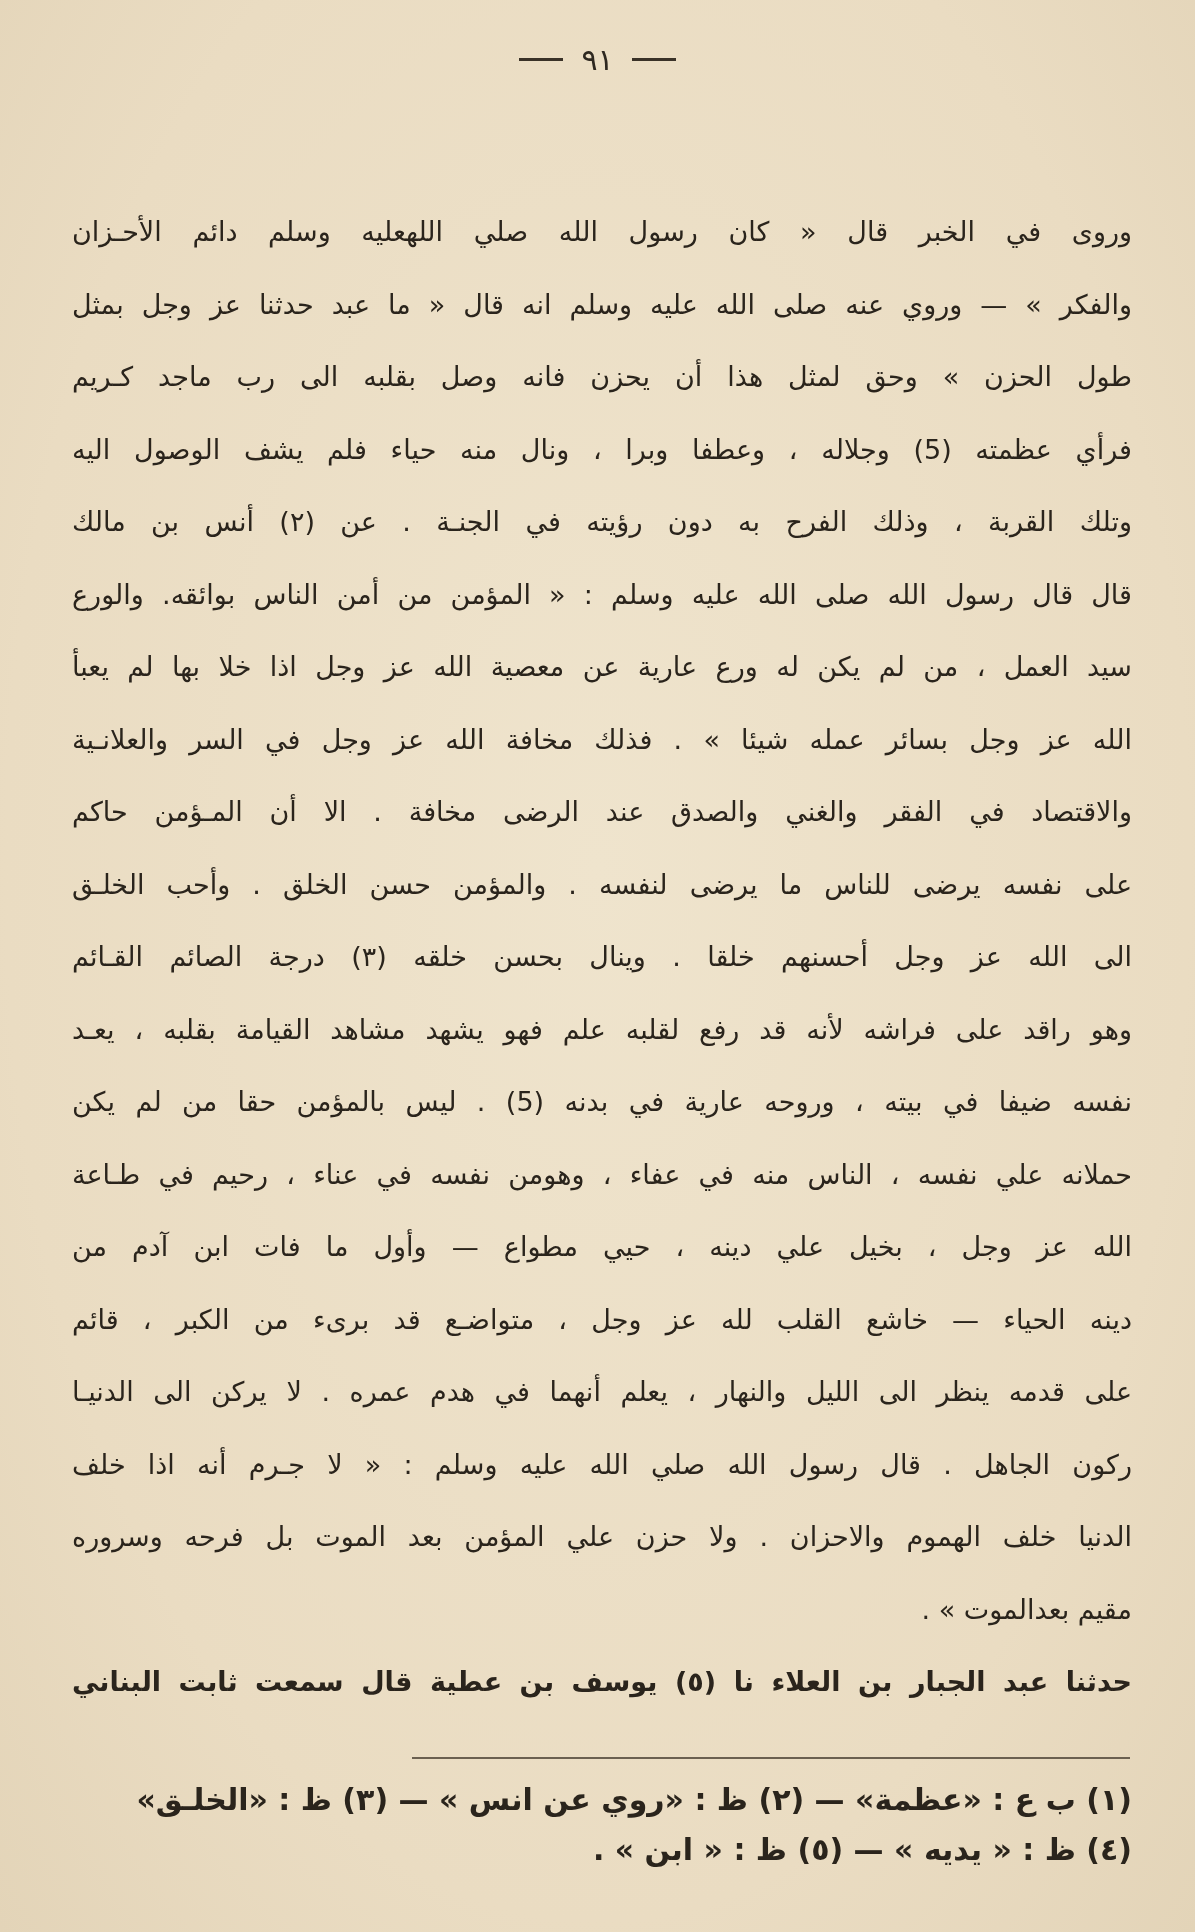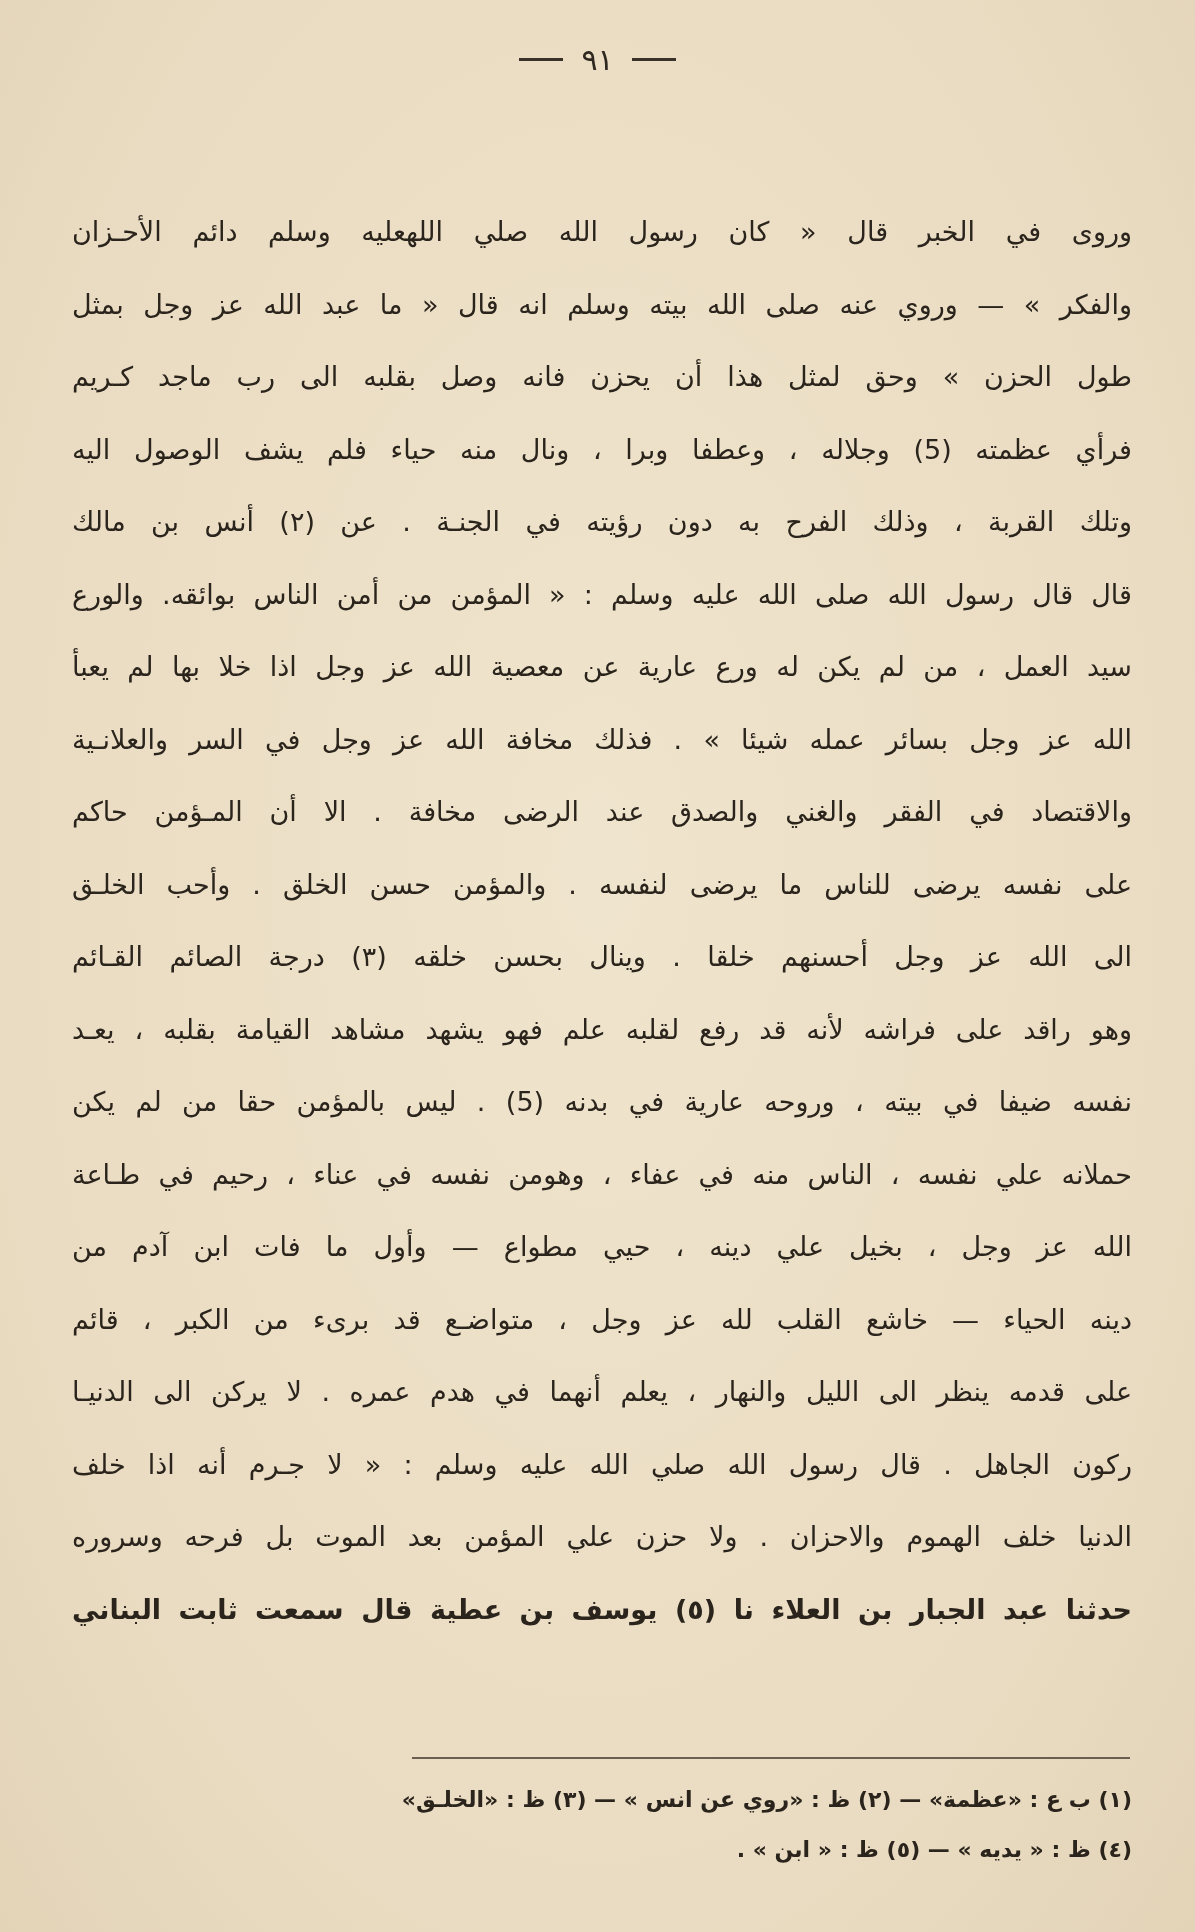--- a/index.html
+++ b/index.html
@@ -35,56 +35,57 @@
   .line.last { text-align-last: right; }
   .line.bold { font-weight: bold; }
   .rule {
     position: absolute; left: 412px; top: 1757px; width: 718px; height: 2px;
     background: #6b6050;
   }
   .footnotes {
     position: absolute; left: 72px; top: 1775px; width: 1060px; direction: rtl;
   }
   .fn-line {
-    font-size: 22px; font-weight: bold; height: 50px; line-height: 50px;
+    font-size: 30px; font-weight: bold; height: 50px; line-height: 50px;
     text-align: right; white-space: nowrap;
   }
   .fn-line.second { padding-right: 0; }
 </style>
 </head>
 <body>
 
 <div class="page">
 
   <div class="page-number">
     <span class="dash"></span>
     <span>٩١</span>
     <span class="dash"></span>
   </div>
 
   <div class="body-text">
     <div class="line">وروى في الخبر قال « كان رسول الله صلي اللهعليه وسلم دائم الأحـزان</div>
-    <div class="line">والفكر » — وروي عنه صلى الله بيته وسلم انه قال « ما عبد الله عز وجل بمثل</div>
+    <div class="line">والفكر » — وروي عنه صلى الله عليه وسلم انه قال « ما عبد حدثنا عز وجل بمثل</div>
     <div class="line">طول الحزن » وحق لمثل هذا أن يحزن فانه وصل بقلبه الى رب ماجد كـريم</div>
     <div class="line">فرأي عظمته (5) وجلاله ، وعطفا وبرا ، ونال منه حياء فلم يشف الوصول اليه</div>
     <div class="line">وتلك القربة ، وذلك الفرح به دون رؤيته في الجنـة . عن (٢) أنس بن مالك</div>
     <div class="line">قال قال رسول الله صلى الله عليه وسلم : « المؤمن من أمن الناس بوائقه. والورع</div>
     <div class="line">سيد العمل ، من لم يكن له ورع عارية عن معصية الله عز وجل اذا خلا بها لم يعبأ</div>
     <div class="line">الله عز وجل بسائر عمله شيئا » . فذلك مخافة الله عز وجل في السر والعلانـية</div>
     <div class="line">والاقتصاد في الفقر والغني والصدق عند الرضى مخافة . الا أن المـؤمن حاكم</div>
     <div class="line">على نفسه يرضى للناس ما يرضى لنفسه . والمؤمن حسن الخلق . وأحب الخلـق</div>
     <div class="line">الى الله عز وجل أحسنهم خلقا . وينال بحسن خلقه (٣) درجة الصائم القـائم</div>
     <div class="line">وهو راقد على فراشه لأنه قد رفع لقلبه علم فهو يشهد مشاهد القيامة بقلبه ، يعـد</div>
     <div class="line">نفسه ضيفا في بيته ، وروحه عارية في بدنه (5) . ليس بالمؤمن حقا من لم يكن</div>
     <div class="line">حملانه علي نفسه ، الناس منه في عفاء ، وهومن نفسه في عناء ، رحيم في طـاعة</div>
     <div class="line">الله عز وجل ، بخيل علي دينه ، حيي مطواع — وأول ما فات ابن آدم من</div>
     <div class="line">دينه الحياء — خاشع القلب لله عز وجل ، متواضـع قد برىء من الكبر ، قائم</div>
     <div class="line">على قدمه ينظر الى الليل والنهار ، يعلم أنهما في هدم عمره . لا يركن الى الدنيـا</div>
     <div class="line">ركون الجاهل . قال رسول الله صلي الله عليه وسلم : « لا جـرم أنه اذا خلف</div>
     <div class="line">الدنيا خلف الهموم والاحزان . ولا حزن علي المؤمن بعد الموت بل فرحه وسروره</div>
+    <div class="line last">مقيم بعدالموت » .</div>
     <div class="line bold">حدثنا عبد الجبار بن العلاء نا (٥) يوسف بن عطية قال سمعت ثابت البناني</div>
   </div>
 
   <div class="rule"></div>
 
   <div class="footnotes">
     <div class="fn-line">(١) ب ع : «عظمة» — (٢) ظ : «روي عن انس » — (٣) ظ : «الخلـق»</div>
     <div class="fn-line second">(٤) ظ : « يديه » — (٥) ظ : « ابن » .</div>
   </div>
 

